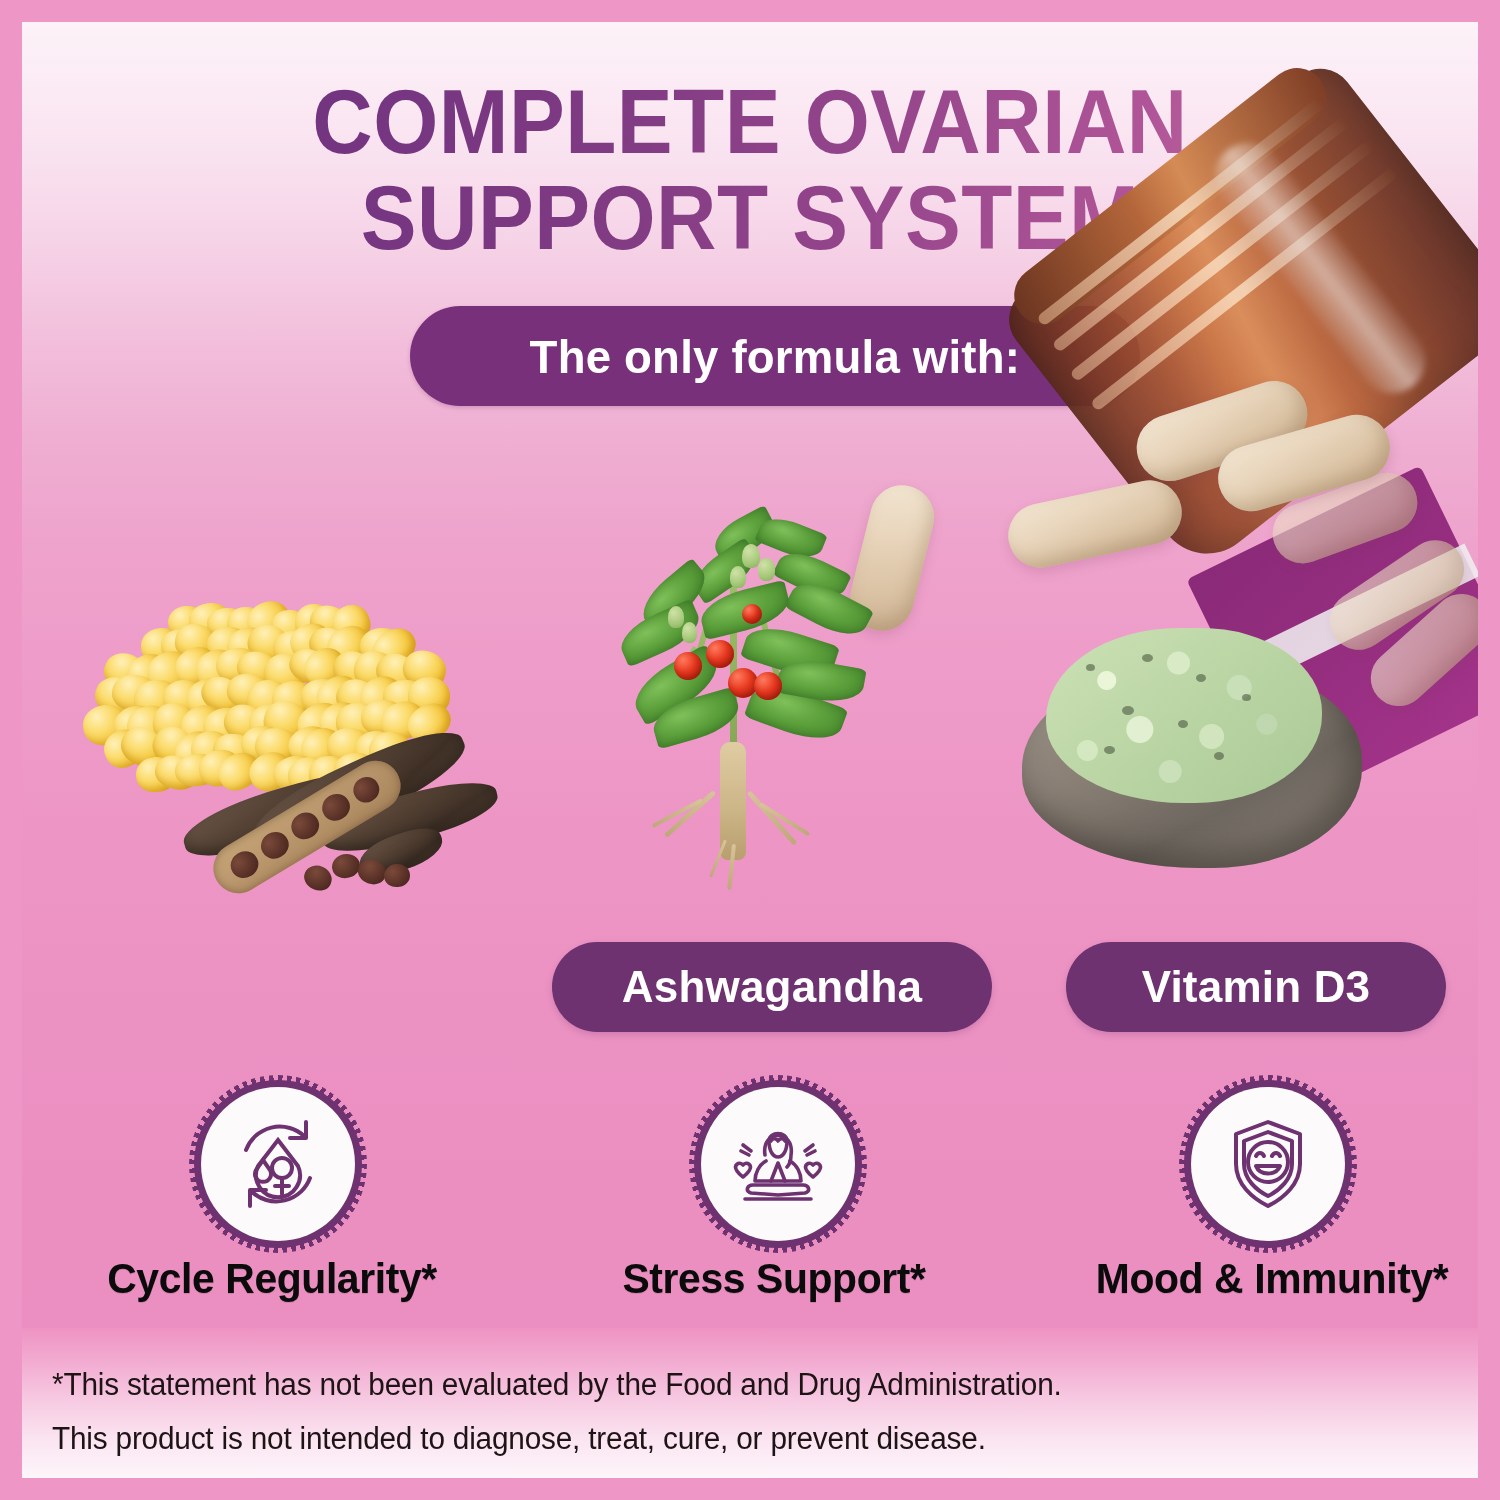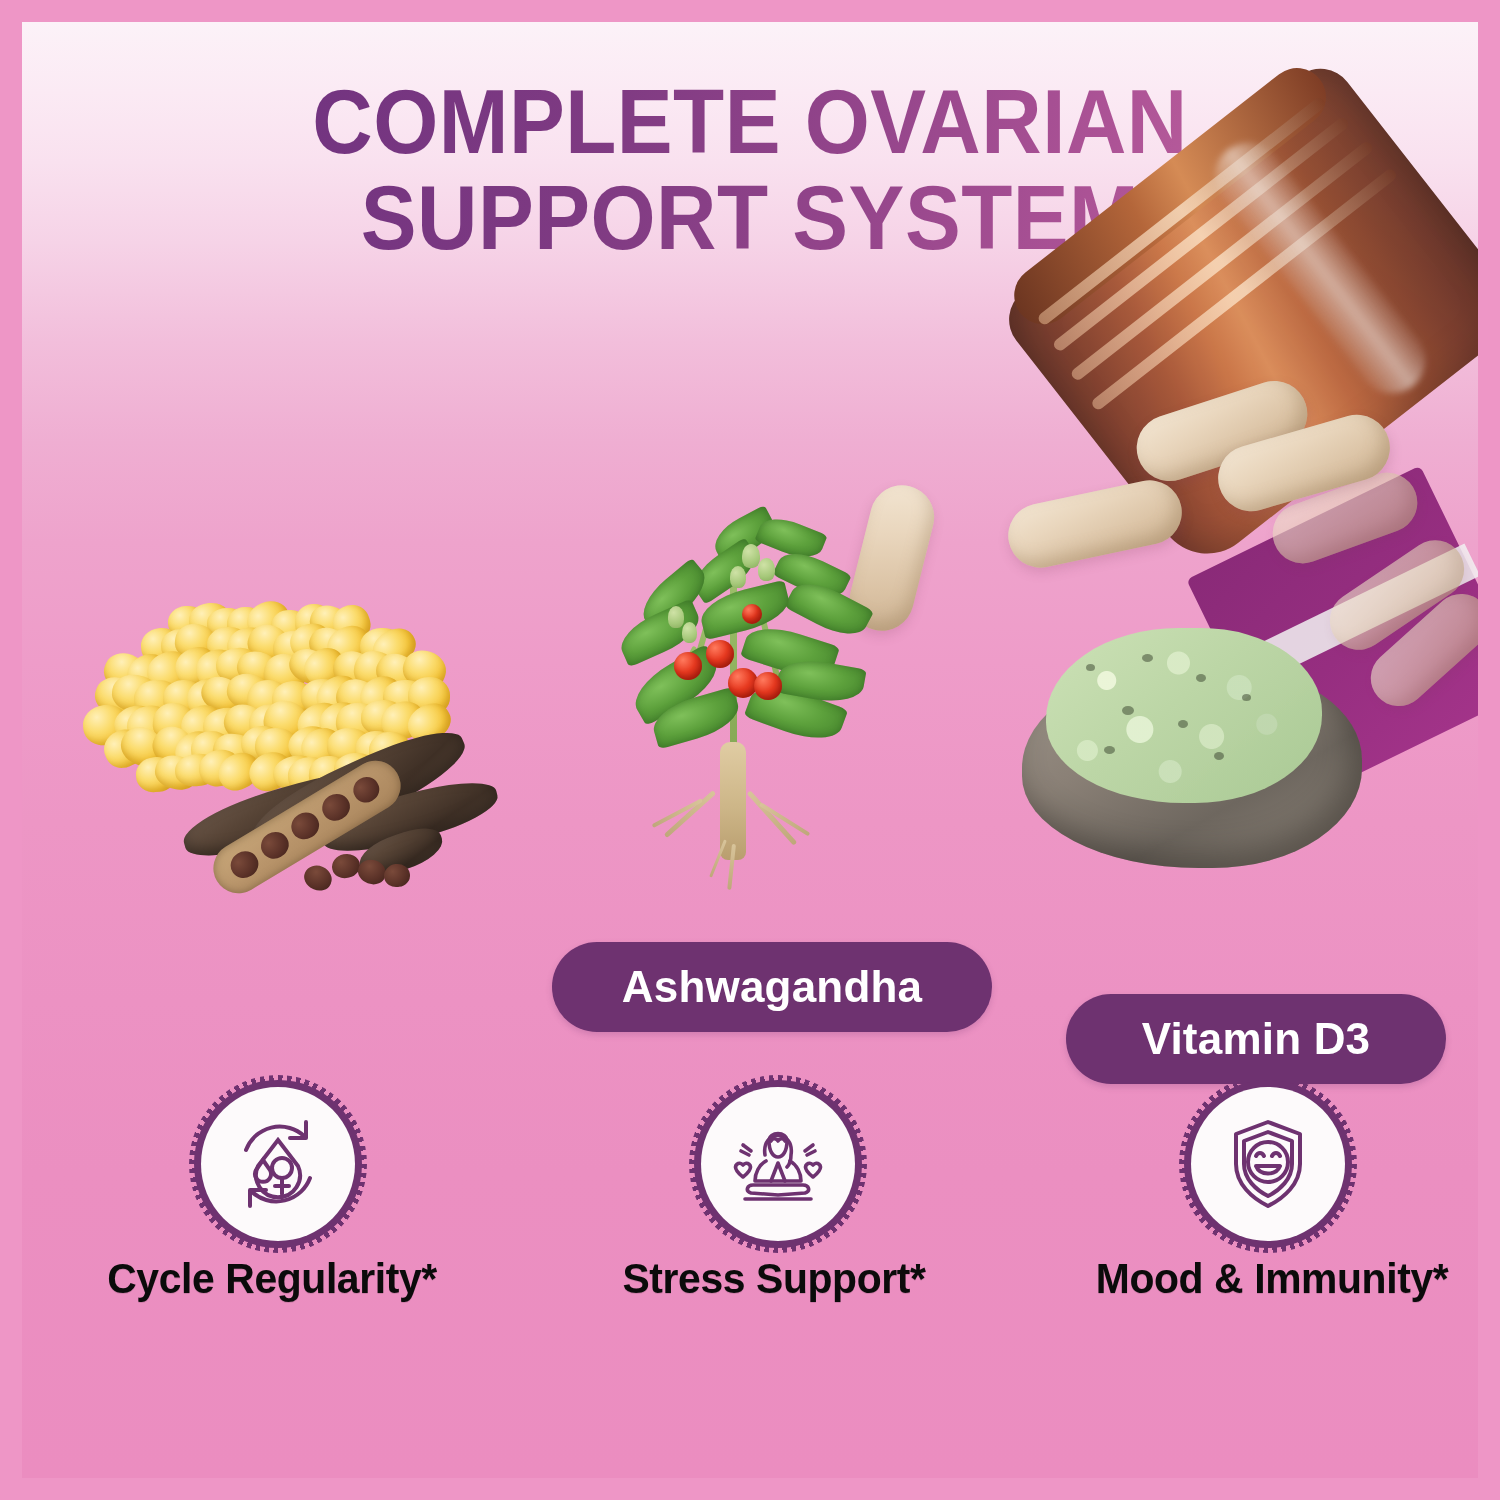--- a/index.html
+++ b/index.html
@@ -217,21 +217,21 @@
     position:absolute; height:90px; border-radius:45px;
     background:#6E3270;
     display:flex; align-items:center; justify-content:center;
     box-shadow:0 3px 6px rgba(110,50,110,.22);
   }
   .name-pill span {
     color:#FFFFFF; font-weight:bold; font-size:44px; letter-spacing:0.2px;
   }
   .np0 { left:44px;  top:920px; width:420px; }
   .np1 { left:530px; top:920px; width:440px; }
-  .np2 { left:1044px;top:972px; width:380px; }
+  .np2 { left:1044px;top:920px; width:380px; }
 
   
   .badge {
     position:absolute; width:168px; height:168px; border-radius:50%;
     background:#6E3270;
   }
   .badge::before {
     content:""; position:absolute; left:-5px; top:-5px;
     width:178px; height:178px; border-radius:50%;
     background:repeating-conic-gradient(#6E3270 0deg 3deg, transparent 3deg 6deg);
@@ -277,20 +277,23 @@
 </style>
 </head>
 <body>
 
 <div class="frame">
   <div class="stage">
 
     <div class="title">COMPLETE OVARIAN
 SUPPORT SYSTEM</div>
 
+    <div class="sub-pill">
+      <span>The only formula with:</span>
+    </div>
 
     <div class="bottle-art">
       <div class="label-wedge"></div>
       <div class="label-strip"></div>
       <div class="bottle">
         <div class="bottle-body"></div>
         <div class="bottle-neck"></div>
         <div class="ring r1"></div>
         <div class="ring r2"></div>
         <div class="ring r3"></div>
@@ -534,13 +537,17 @@
         </svg>
       </div>
     </div>
 
     <div class="benefit-label bl0">Cycle Regularity*</div>
     <div class="benefit-label bl1">Stress Support*</div>
     <div class="benefit-label bl2">Mood &amp; Immunity*</div>
 
   </div>
 
+  <div class="footer">
+    <p>*This statement has not been evaluated by the Food and Drug Administration.</p>
+    <p>This product is not intended to diagnose, treat, cure, or prevent disease.</p>
+  </div>
 </div>
 
 </body></html>

